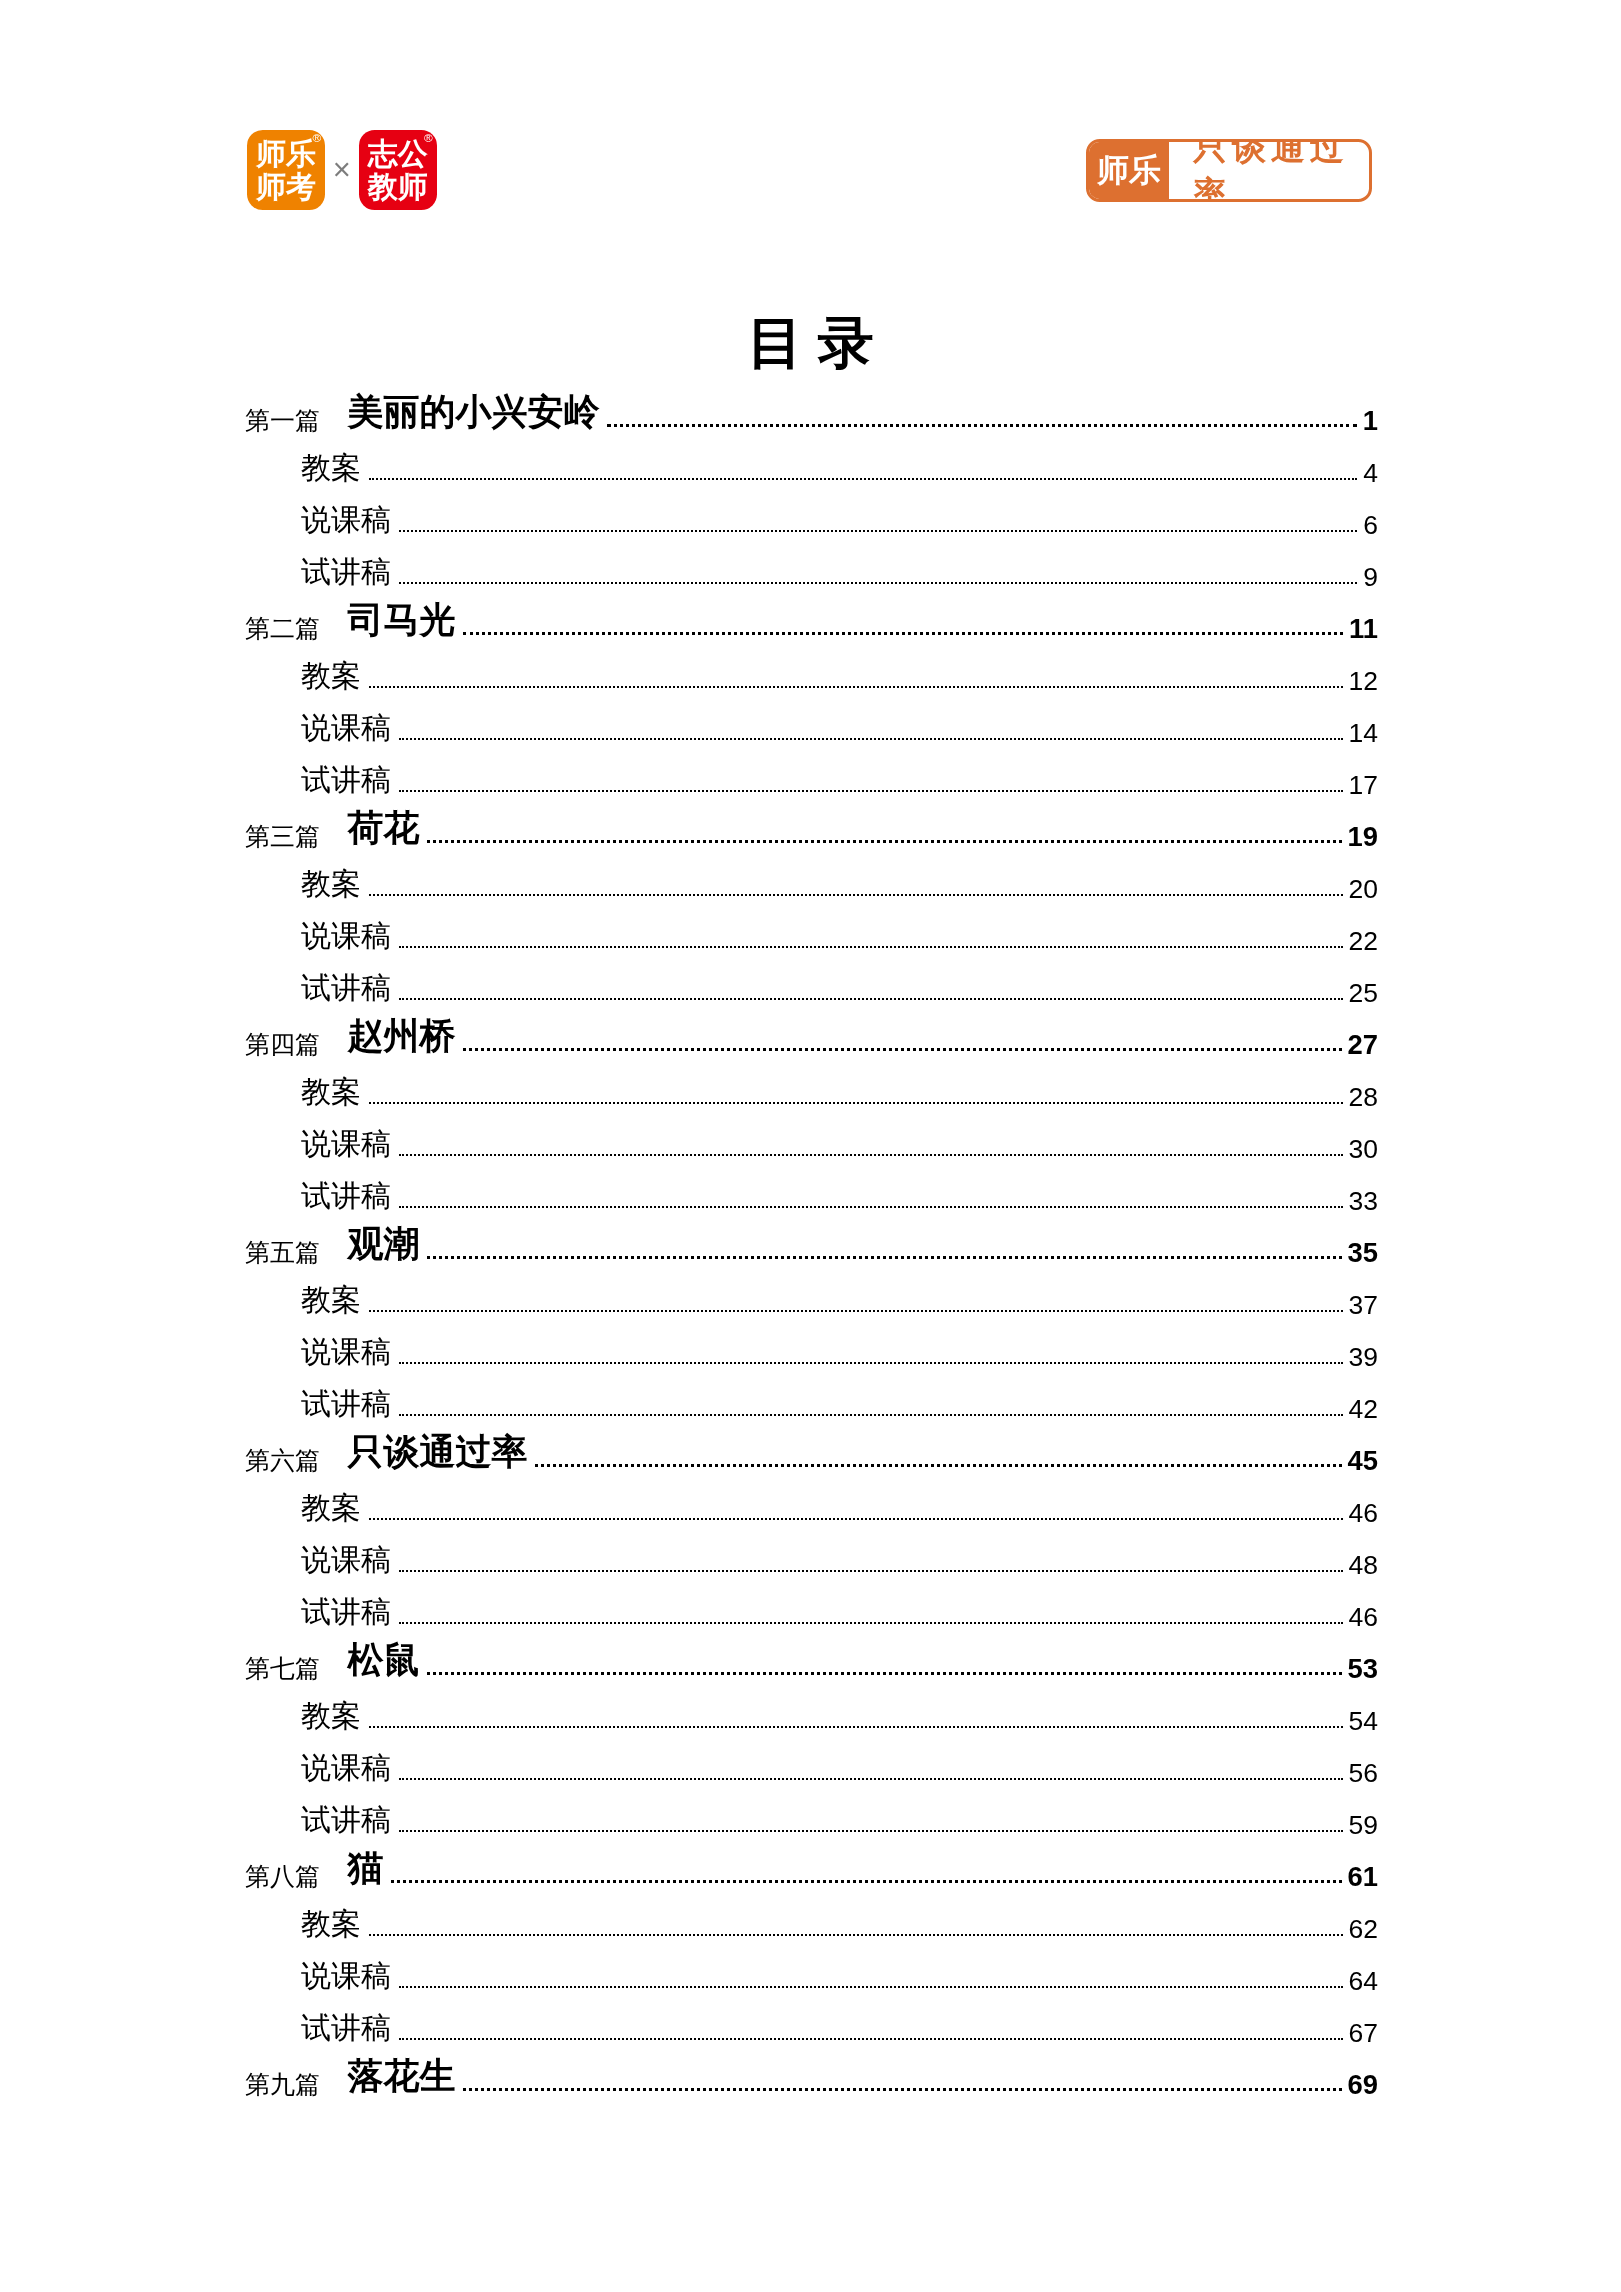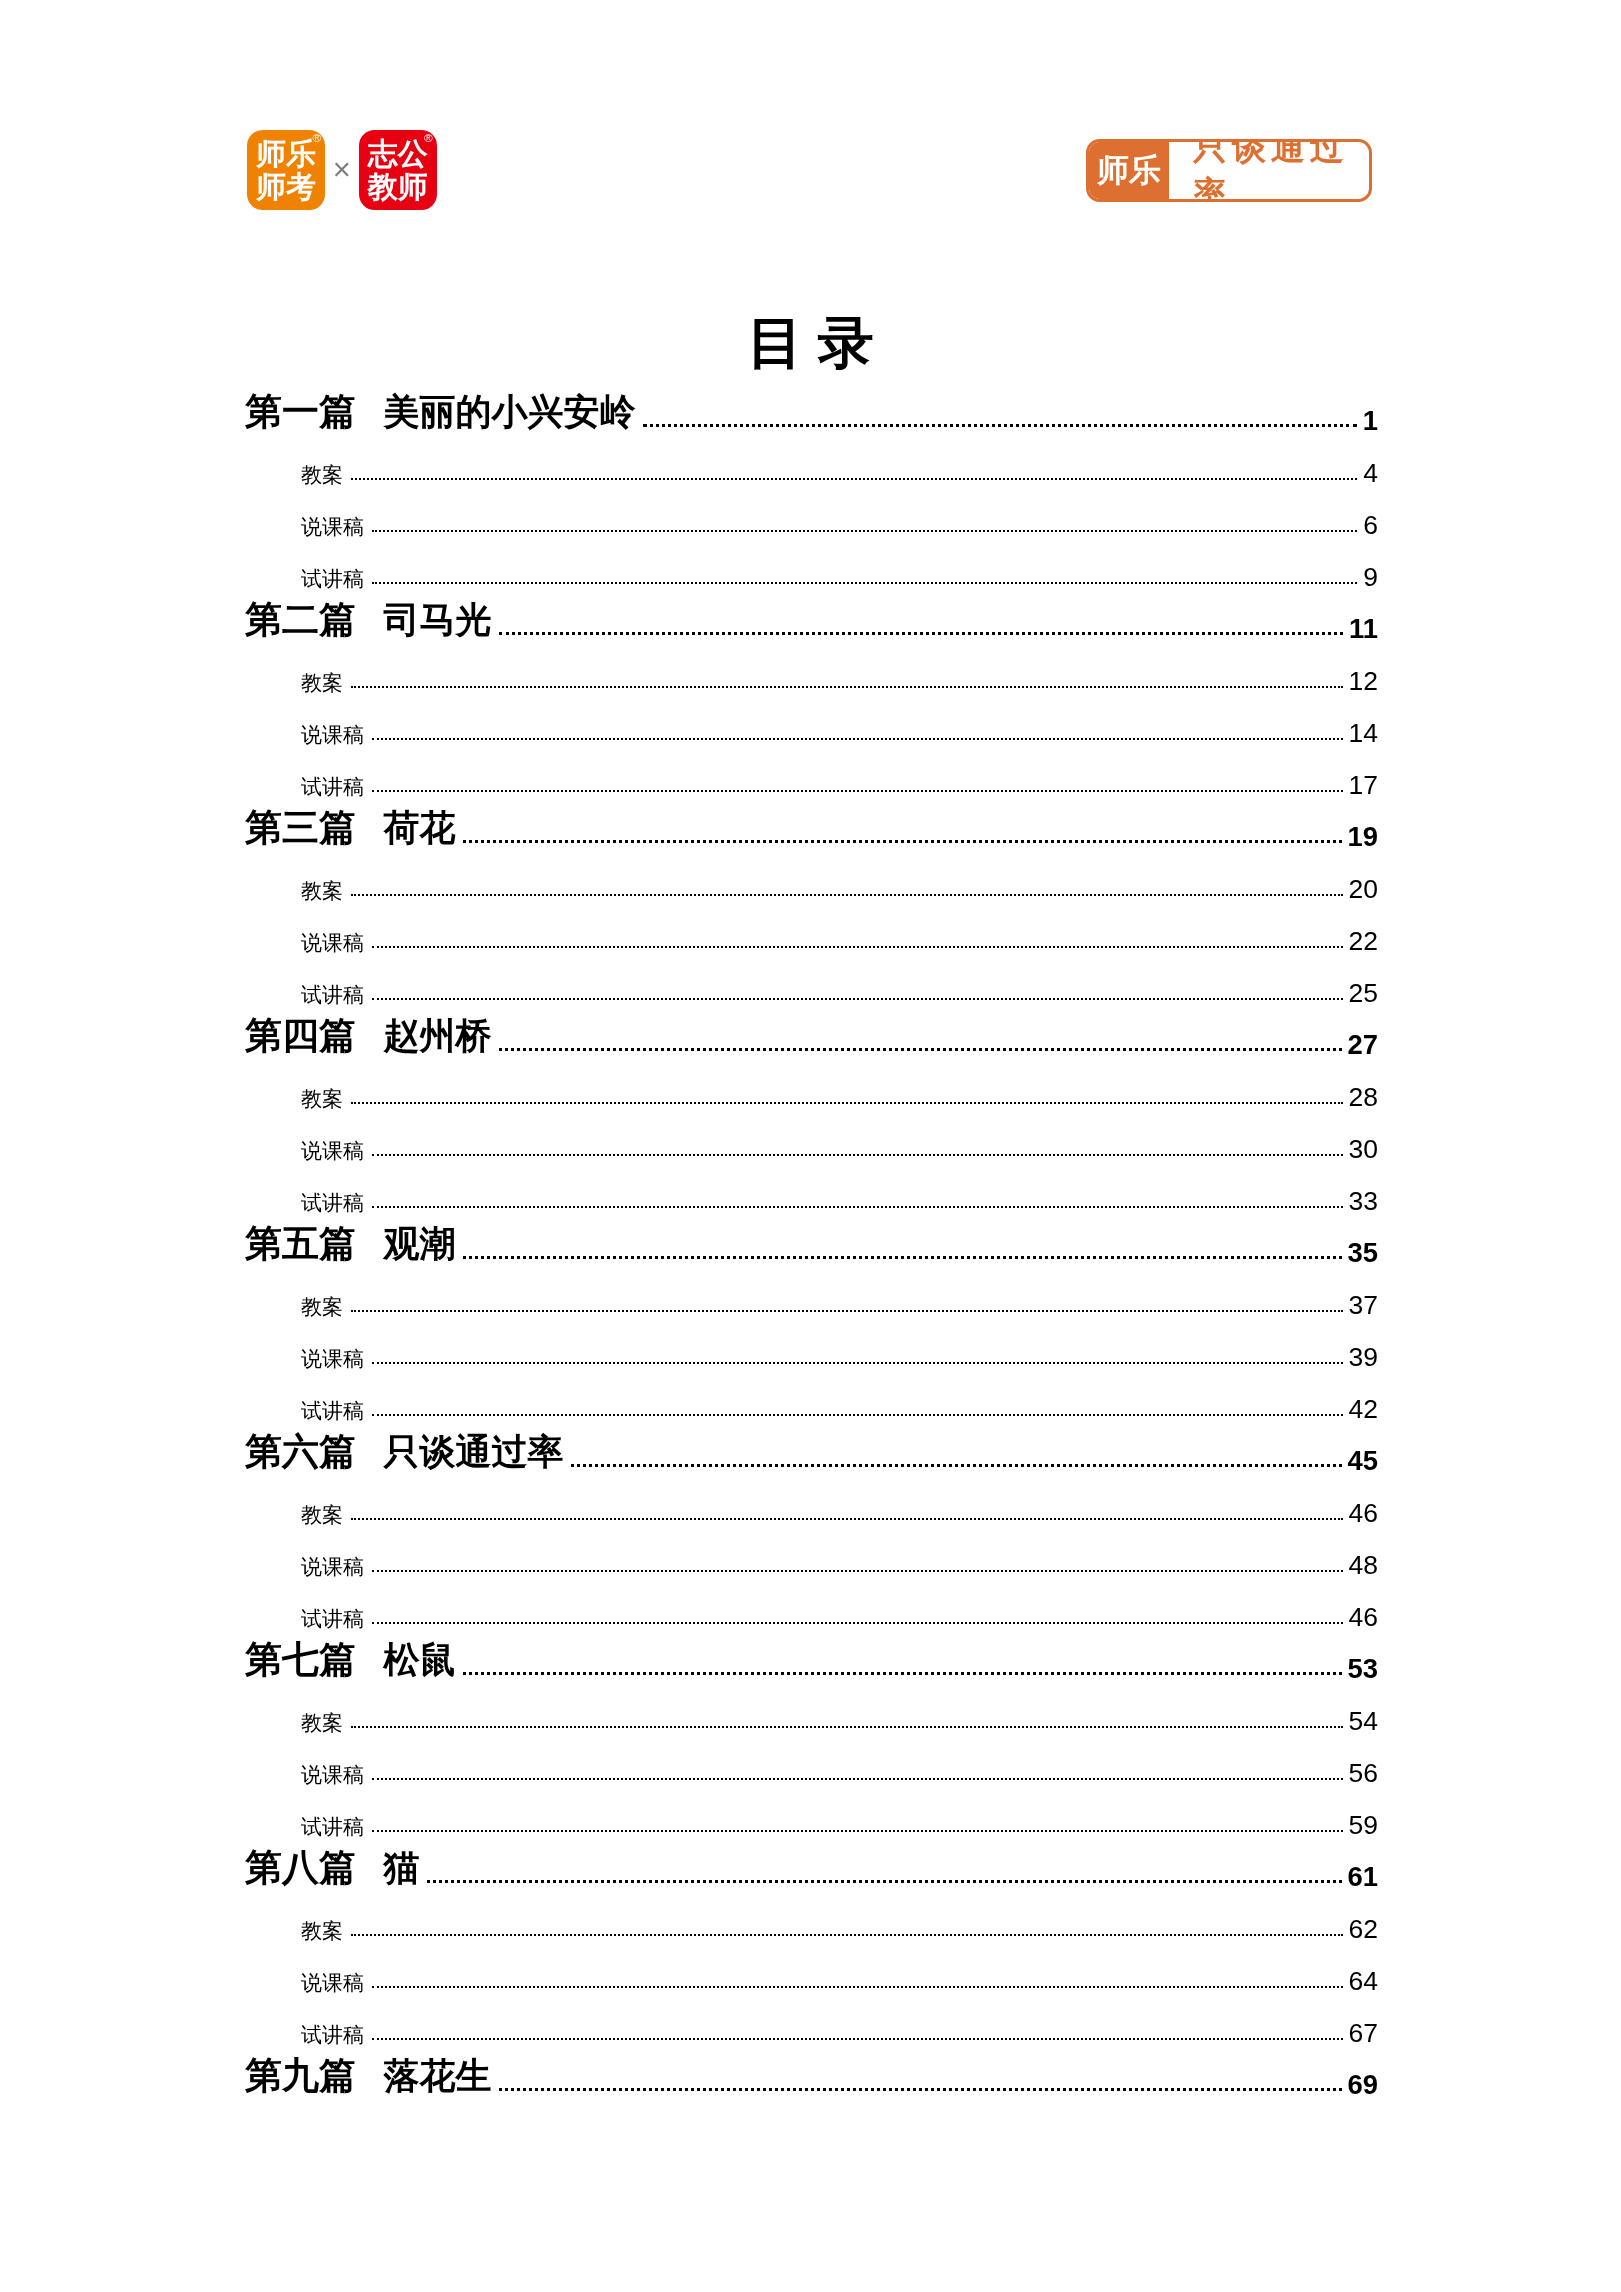--- a/index.html
+++ b/index.html
@@ -46,23 +46,23 @@
     font-size:56px;font-weight:bold;letter-spacing:14.7px;text-indent:14.7px;
   }
 
   
   .toc{position:absolute;top:392px;left:245px;width:1133px;}
   .toc-row{
     height:52px;display:flex;align-items:flex-end;
     box-sizing:border-box;padding-bottom:6.9px;
   }
   .toc-row.sub{padding-left:56px;}
-  .sec-label{font-size:37px;font-weight:bold;white-space:nowrap;}
+  .sec-label{font-size:25px;font-weight:normal;white-space:nowrap;}
   .main .entry-title{font-size:36px;font-weight:bold;margin-left:27.4px;white-space:nowrap;}
-  .sub  .entry-title{font-size:21px;white-space:nowrap;}
+  .sub  .entry-title{font-size:30px;white-space:nowrap;}
   .leader{flex:1;border-bottom:3.9px dotted #000;margin:0 5.9px 9.8px 7.8px;min-width:29px;}
   .sub .leader{border-bottom-width:2.9px;margin-bottom:8.8px;}
   .pagenum{
     font-family:"Liberation Sans",sans-serif;font-size:26.5px;white-space:nowrap;
   }
   .main .pagenum{font-weight:bold;font-size:27.4px;}
 </style>
 </head>
 <body>
 

